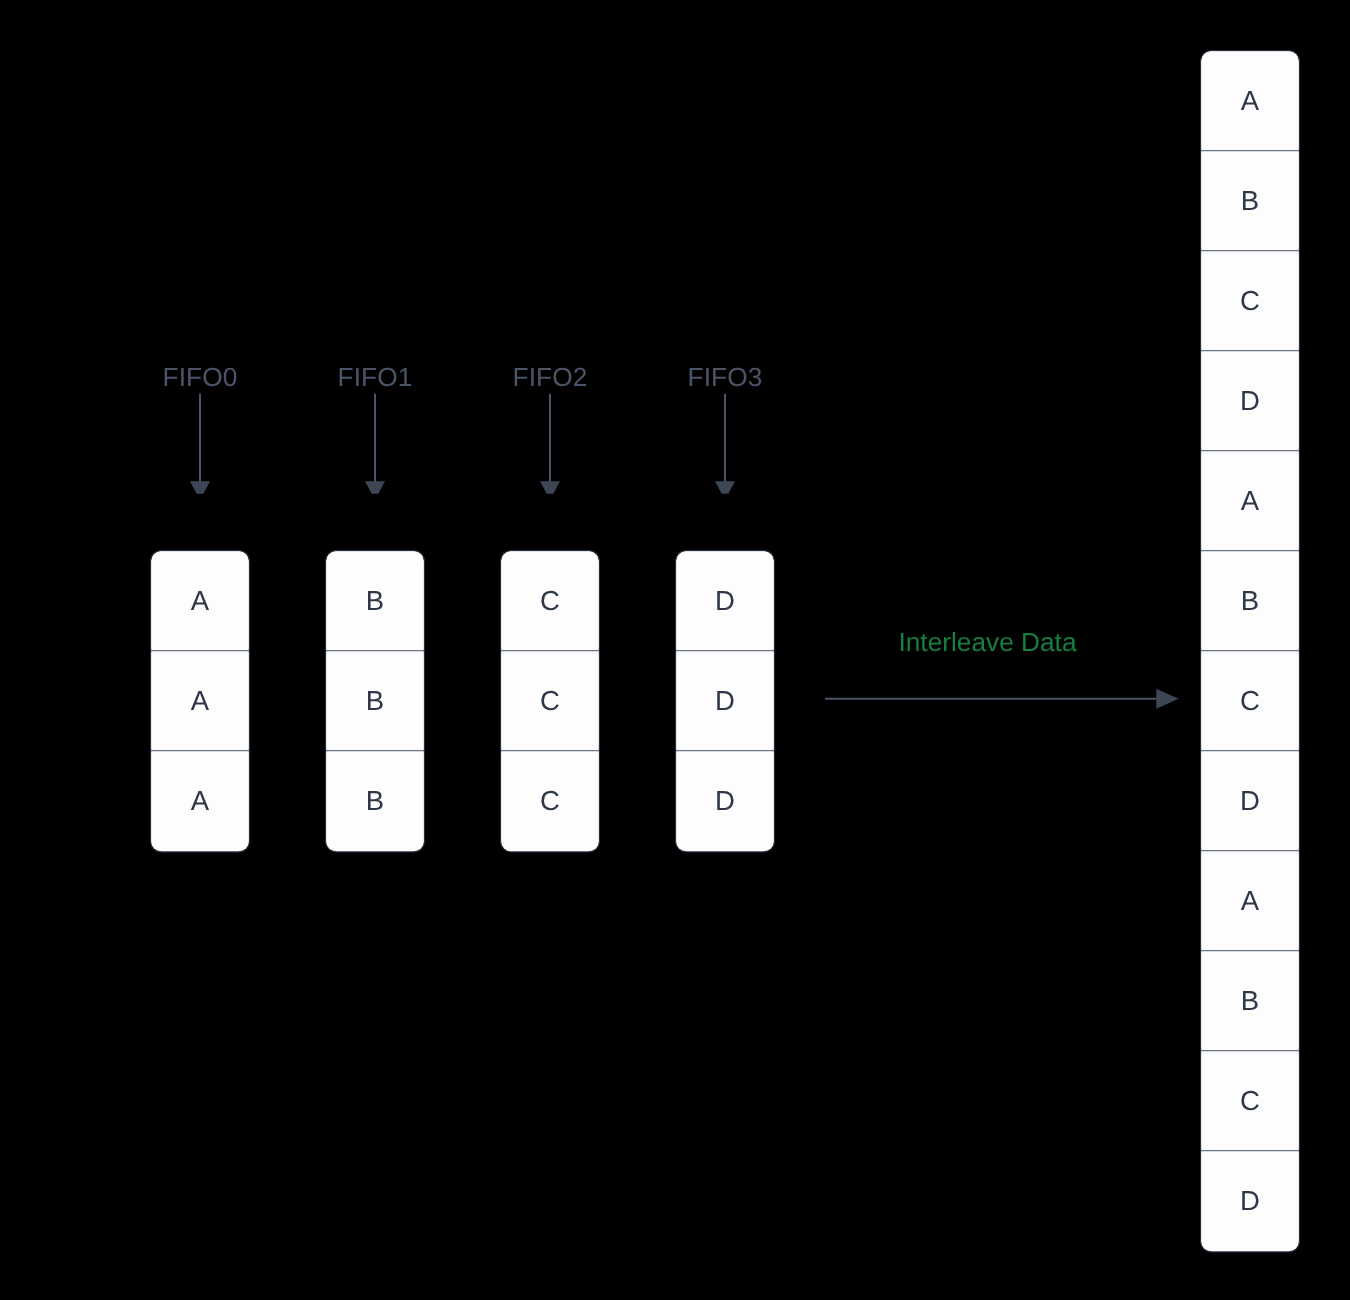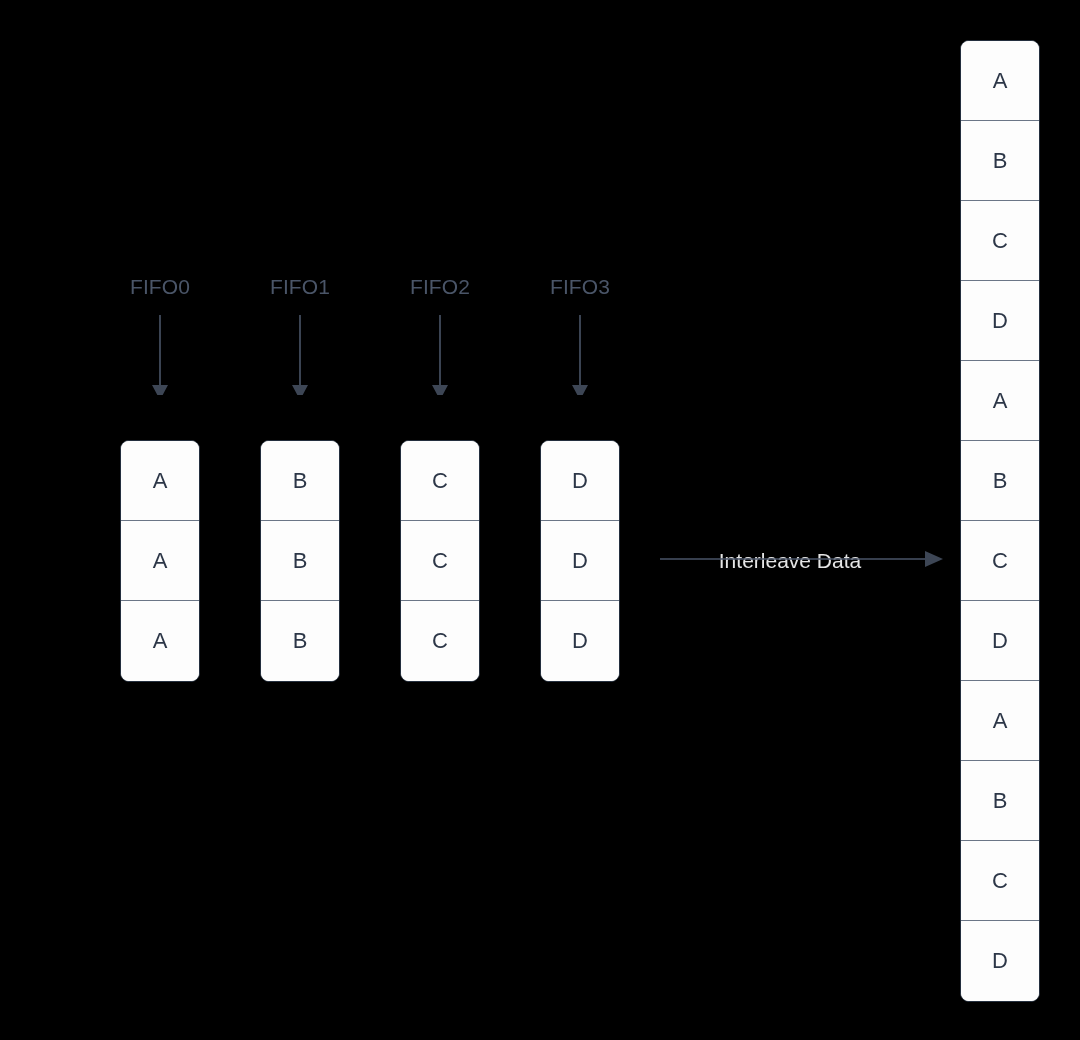--- a/index.html
+++ b/index.html
@@ -18,21 +18,21 @@
   }
 
   
   .fifo-group {
     position: absolute;
     width: 80px;
   }
   .fifo-label {
     position: absolute;
     left: -40px;
-    top: 0;
+    top: 16px;
     width: 160px;
     text-align: center;
     font-size: 21px;
     color: #4a5568;
     letter-spacing: 0.1px;
     white-space: nowrap;
   }
   .fifo-arrow {
     position: absolute;
     left: 0;
@@ -84,23 +84,22 @@
     border-left: 2px solid #242f3e;
     border-right: 2px solid #242f3e;
     box-sizing: border-box;
   }
 
   
   .interleave-label {
     position: absolute;
     text-align: center;
     font-size: 21px;
-    color: #e5e5e5;
+    color: #15803d;
     white-space: nowrap;
-    margin-top: 46px;
   }
   .interleave-arrow {
     position: absolute;
   }
 
   
   #output-stack {
     left: 960px;
     top: 40px;
   }

